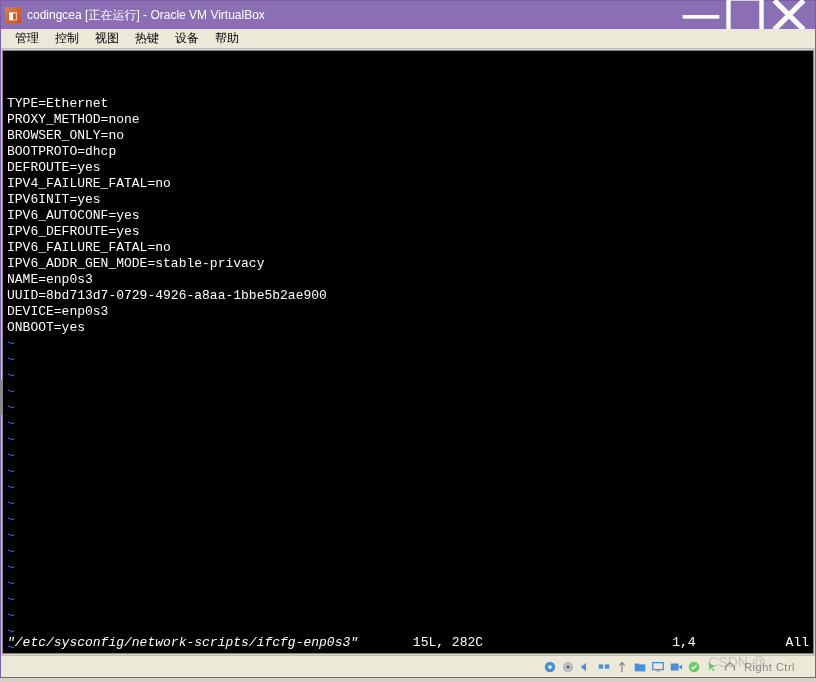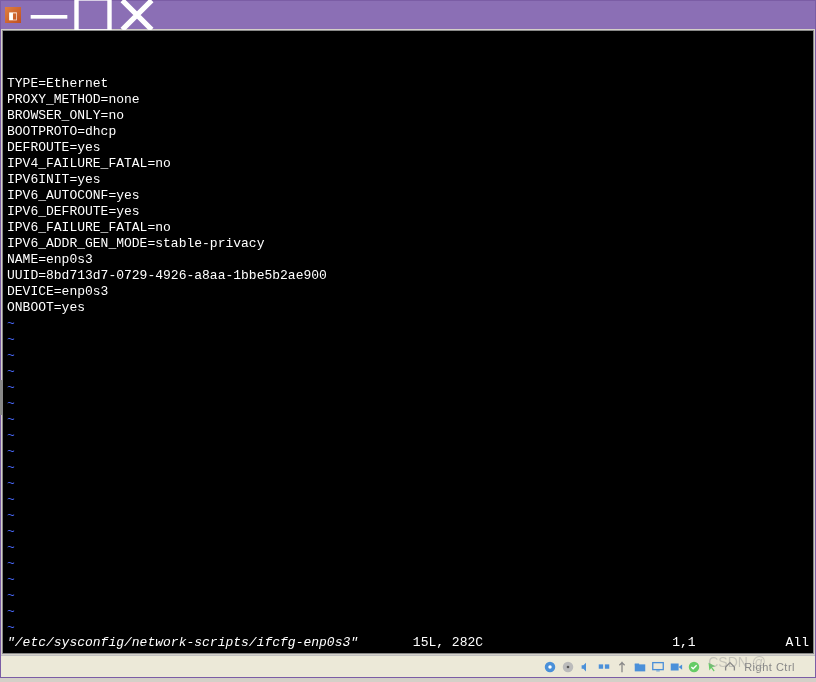--- a/index.html
+++ b/index.html
@@ -140,47 +140,56 @@
     }
   </style>
 </head>
 <body>
 
 <div class="right-margin"></div>
 
 <div class="window">
   <div class="title-bar">
     <div class="title-icon">◧</div>
+    <div class="title-text">codingcea [正在运行] - Oracle VM VirtualBox</div>
     <div class="title-buttons">
       <button class="title-btn">
         <svg viewBox="0 0 12 12">
             <rect x="1" y="6" width="10" height="1" fill="#fff"></rect>
           </svg>
       </button>
       <button class="title-btn">
         <svg viewBox="0 0 12 12">
             <rect x="1.5" y="1.5" width="9" height="9" fill="none" stroke="#fff" stroke-width="1.2"></rect>
           </svg>
       </button>
       <button class="title-btn">
         <svg viewBox="0 0 12 12">
             <path d="M2 2 L10 10 M10 2 L2 10" stroke="#fff" stroke-width="1.4"></path>
           </svg>
       </button>
     </div>
   </div>
 
+  <div class="menu-bar">
+    <div class="menu-item">管理</div>
+    <div class="menu-item">控制</div>
+    <div class="menu-item">视图</div>
+    <div class="menu-item">热键</div>
+    <div class="menu-item">设备</div>
+    <div class="menu-item">帮助</div>
+  </div>
 
   <div class="terminal">
     <div id="term-content"><div class="term-line">TYPE=Ethernet</div><div class="term-line">PROXY_METHOD=none</div><div class="term-line">BROWSER_ONLY=no</div><div class="term-line">BOOTPROTO=dhcp</div><div class="term-line">DEFROUTE=yes</div><div class="term-line">IPV4_FAILURE_FATAL=no</div><div class="term-line">IPV6INIT=yes</div><div class="term-line">IPV6_AUTOCONF=yes</div><div class="term-line">IPV6_DEFROUTE=yes</div><div class="term-line">IPV6_FAILURE_FATAL=no</div><div class="term-line">IPV6_ADDR_GEN_MODE=stable-privacy</div><div class="term-line">NAME=enp0s3</div><div class="term-line">UUID=8bd713d7-0729-4926-a8aa-1bbe5b2ae900</div><div class="term-line">DEVICE=enp0s3</div><div class="term-line">ONBOOT=yes</div><div class="term-line tilde">~</div><div class="term-line tilde">~</div><div class="term-line tilde">~</div><div class="term-line tilde">~</div><div class="term-line tilde">~</div><div class="term-line tilde">~</div><div class="term-line tilde">~</div><div class="term-line tilde">~</div><div class="term-line tilde">~</div><div class="term-line tilde">~</div><div class="term-line tilde">~</div><div class="term-line tilde">~</div><div class="term-line tilde">~</div><div class="term-line tilde">~</div><div class="term-line tilde">~</div><div class="term-line tilde">~</div><div class="term-line tilde">~</div><div class="term-line tilde">~</div><div class="term-line tilde">~</div><div class="term-line tilde">~</div></div>
     <div class="term-status">
       <span class="fname">"/etc/sysconfig/network-scripts/ifcfg-enp0s3"</span>
       <span class="info"> 15L, 282C</span>
       <span class="spacer"></span>
-      <span class="pos">1,1</span>
+      <span class="pos">1,4</span>
       <span class="gap"></span>
       <span class="all">All</span>
     </div>
   </div>
 
   <div class="status-bar">
     <span class="tray-icon">
         <svg viewBox="0 0 16 16">
           <circle cx="8" cy="8" r="6" fill="#4a90d9"></circle>
           <circle cx="8" cy="8" r="2" fill="#fff"></circle>

